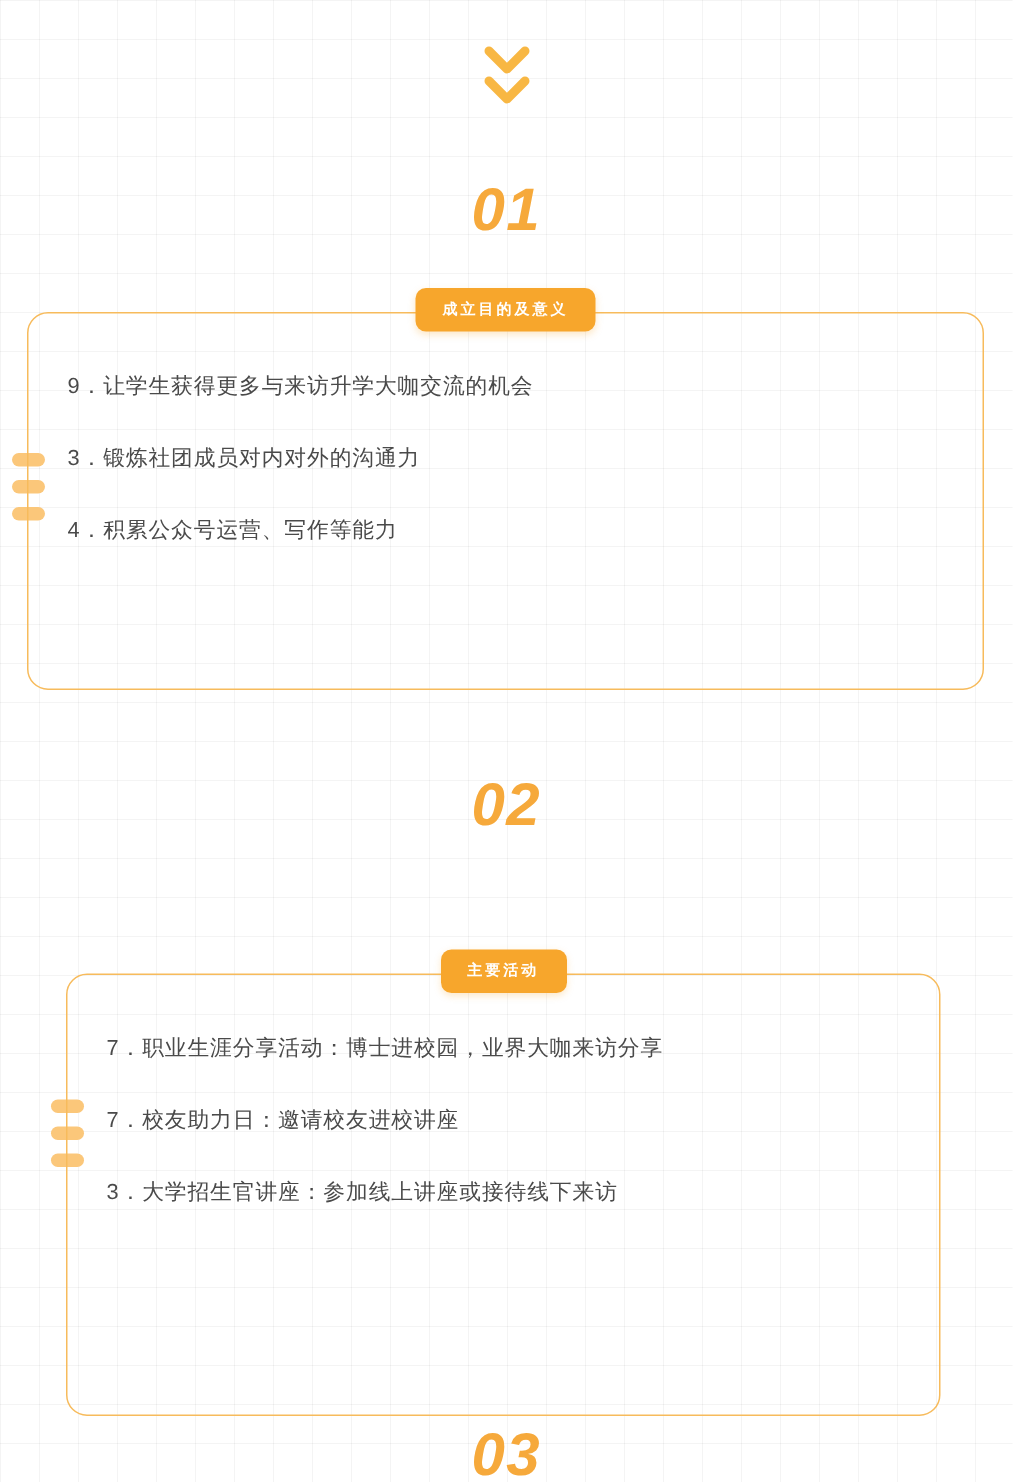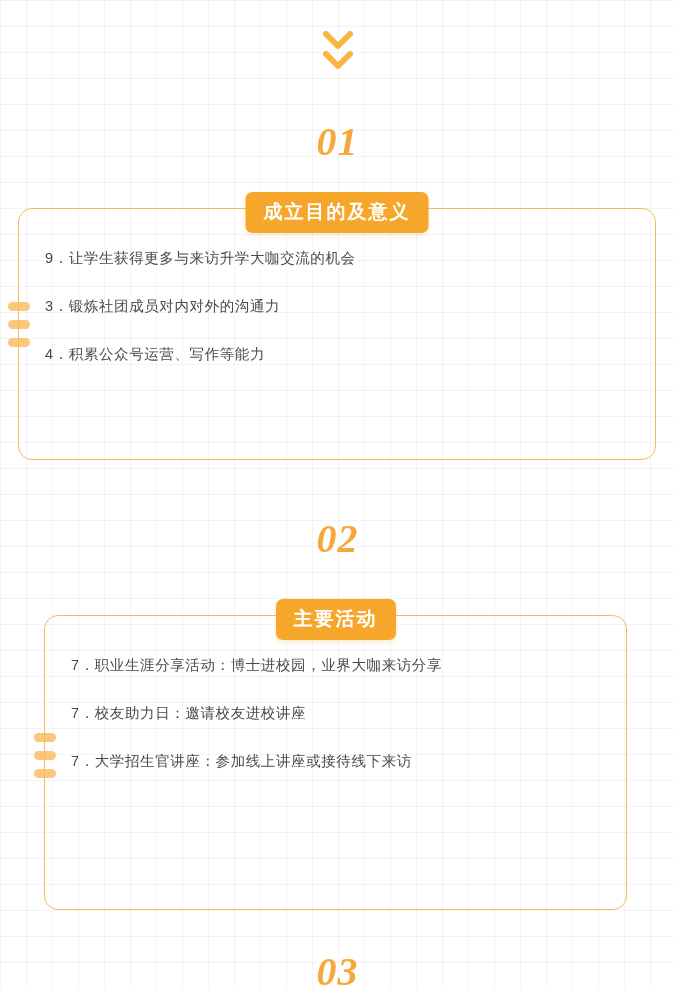--- a/index.html
+++ b/index.html
@@ -32,21 +32,21 @@
     left: 0;
     width: 100%;
     text-align: center;
     line-height: 0;
   }
   .arrows svg { display: inline-block; }
 
   
   .section-number {
     text-align: center;
-    font-family: Liberation Serif, serif;
+    font-family: Liberation Sans, sans-serif;
     font-style: italic;
     font-weight: bold;
     font-size: 40px;
     color: #f6a93b;
     letter-spacing: 1px;
   }
 
   
   .card-wrap {
     position: relative;
@@ -59,21 +59,21 @@
     background: transparent;
     box-sizing: border-box;
   }
   .card-title {
     position: absolute;
     top: -17px;
     left: 50%;
     transform: translateX(-50%);
     background: #f7a62c;
     color: #ffffff;
-    font-size: 19px;
+    font-size: 10px;
     font-weight: bold;
     letter-spacing: 2px;
     padding: 7px 18px 8px 18px;
     border-radius: 7px;
     white-space: nowrap;
     box-shadow: 0 2px 5px rgba(247,166,44,0.25);
   }
   .card-body {
     padding: 34px 26px 26px 26px;
   }
@@ -142,25 +142,25 @@
   </div>
 
   <div id="sec2-number" class="section-number">02</div>
 
   <div id="card2-wrap" class="card-wrap">
     <div class="tabs" id="card2-tabs">
       <div class="tab"></div>
       <div class="tab"></div>
       <div class="tab"></div>
     </div>
-    <div class="card" style="height:295px;">
+    <div class="card" style="height:295px;margin-top:34px;">
       <div class="card-title">主要活动</div>
       <div class="card-body">
         <p class="card-line">7．职业生涯分享活动：博士进校园，业界大咖来访分享</p>
         <p class="card-line">7．校友助力日：邀请校友进校讲座</p>
-        <p class="card-line">7．大学招生官讲座：参加线上讲座或接待线下来访</p>
+        <p class="card-line">3．大学招生官讲座：参加线上讲座或接待线下来访</p>
       </div>
     </div>
   </div>
 
   <div id="sec3-number" class="section-number">03</div>
 
 </div>
 
 </body></html>

